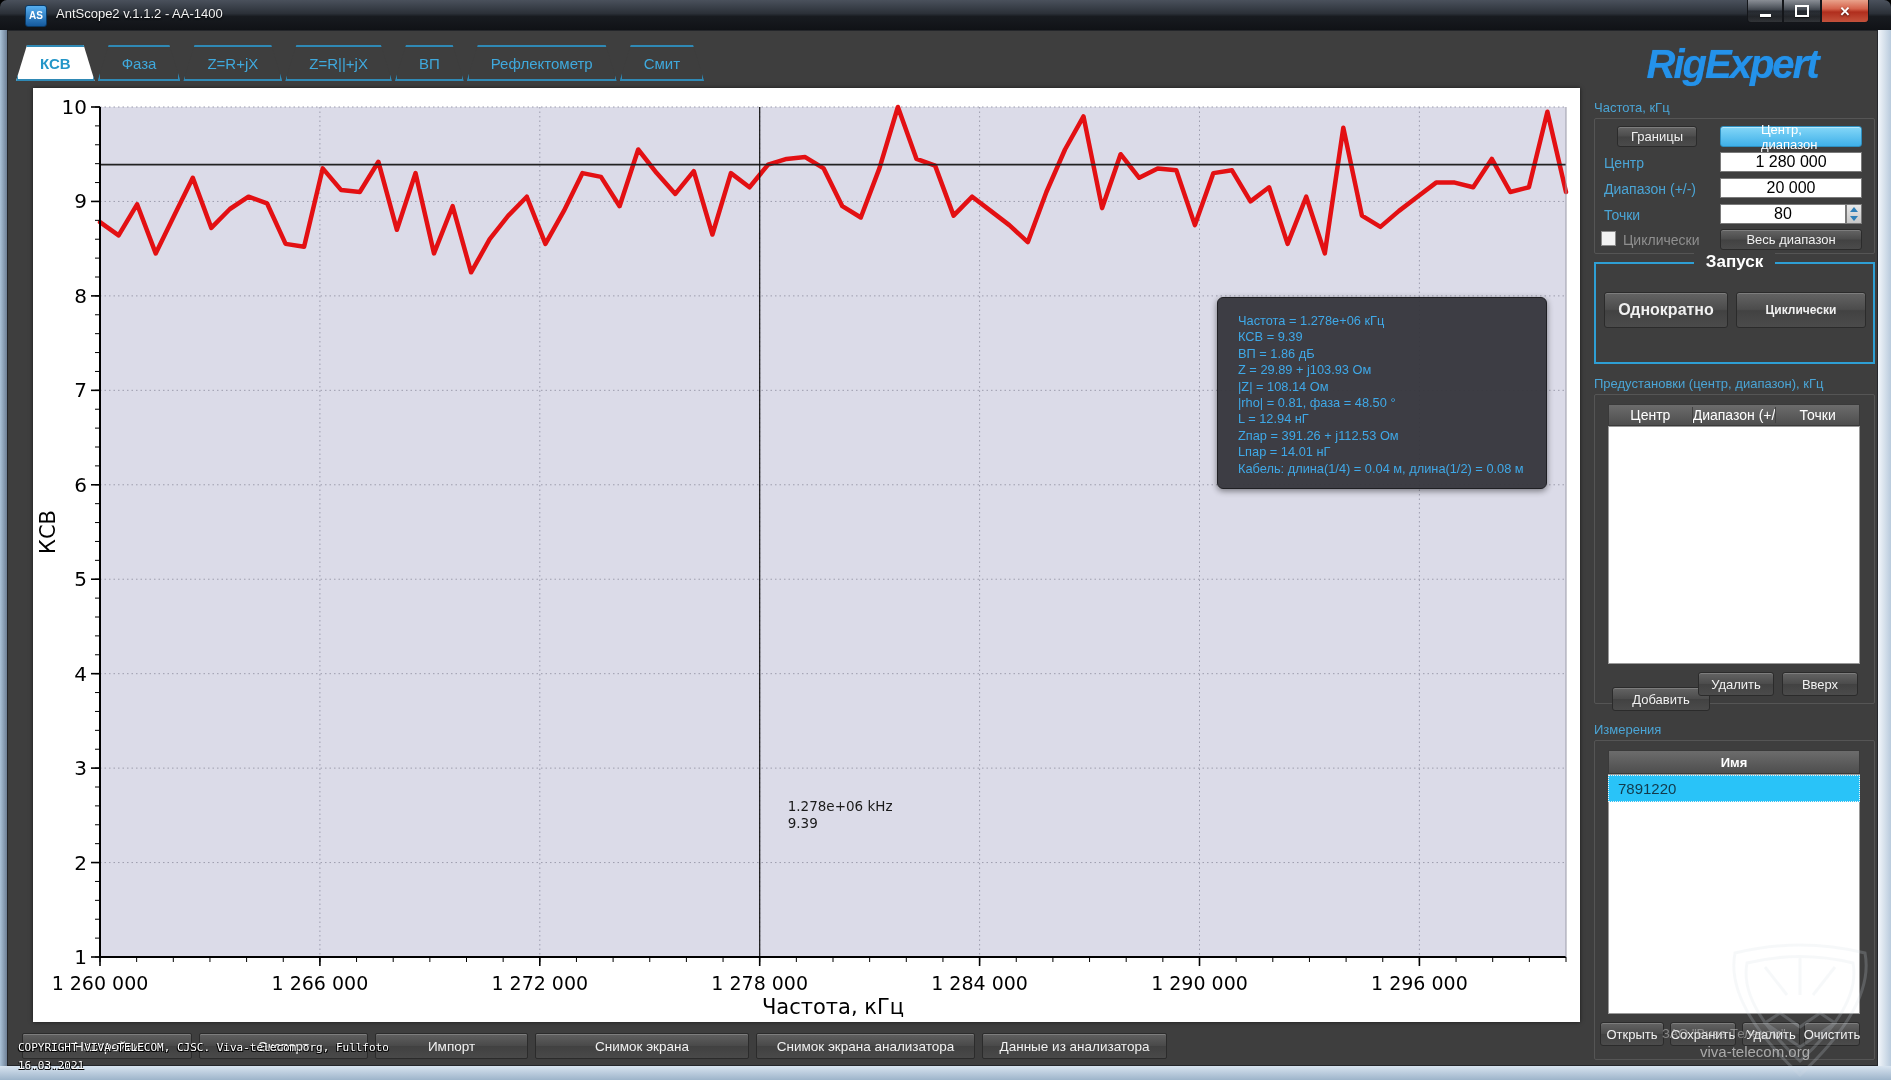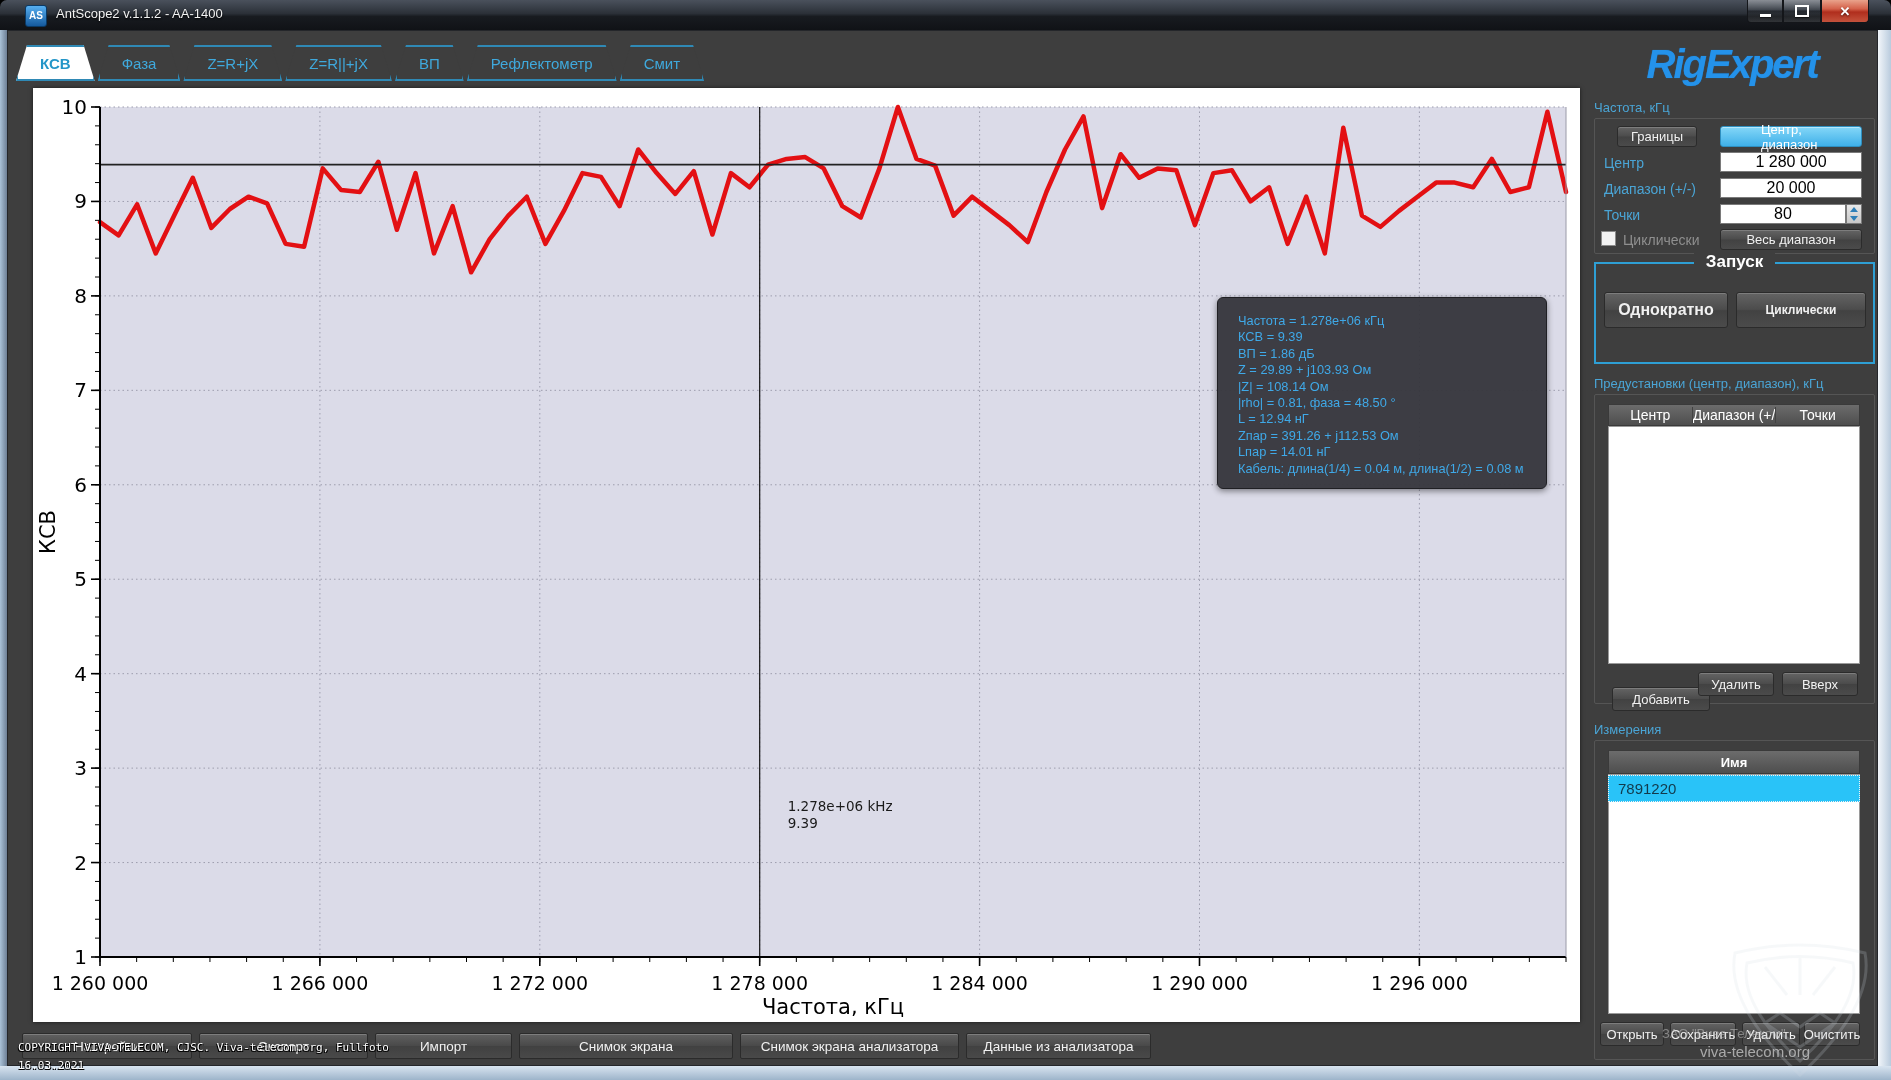--- a/index.html
+++ b/index.html
@@ -335,21 +335,21 @@
 <div class="twhite" style="left:1608px;top:774px;width:252px;height:240px;"></div>
 <div class="sel-item" style="left:1608px;top:775px;width:252px;height:27px;">7891220</div>
 <div class="gbtn" style="left:1600px;top:1022px;width:64px;height:24px;">Открыть</div>
 <div class="gbtn" style="left:1670px;top:1022px;width:66px;height:24px;">Сохранить</div>
 <div class="gbtn" style="left:1742px;top:1022px;width:58px;height:24px;">Удалить</div>
 <div class="gbtn" style="left:1804px;top:1022px;width:56px;height:24px;">Очистить</div>
 
 <div class="toolbar">
   <div class="tbtn" style="width:170px;">Настройки</div>
   <div class="tbtn" style="width:169px;">Экспорт</div>
-  <div class="tbtn" style="width:137px;">Импорт</div>
+  <div class="tbtn" style="width:153px;">Импорт</div>
   <div class="tbtn" style="width:214px;">Снимок экрана</div>
   <div class="tbtn" style="width:219px;">Снимок экрана анализатора</div>
   <div class="tbtn" style="width:185px;">Данные из анализатора</div>
 </div>
 
 <div class="wm-copy">
   <div>COPYRIGHT VIVA-TELECOM, CJSC. Viva-telecom.org, Fullfoto</div>
   <div style="margin-top:5px;">16.03.2021</div>
 </div>
 <div class="wm-brand">ЗАО "Вива Телеком"</div>

